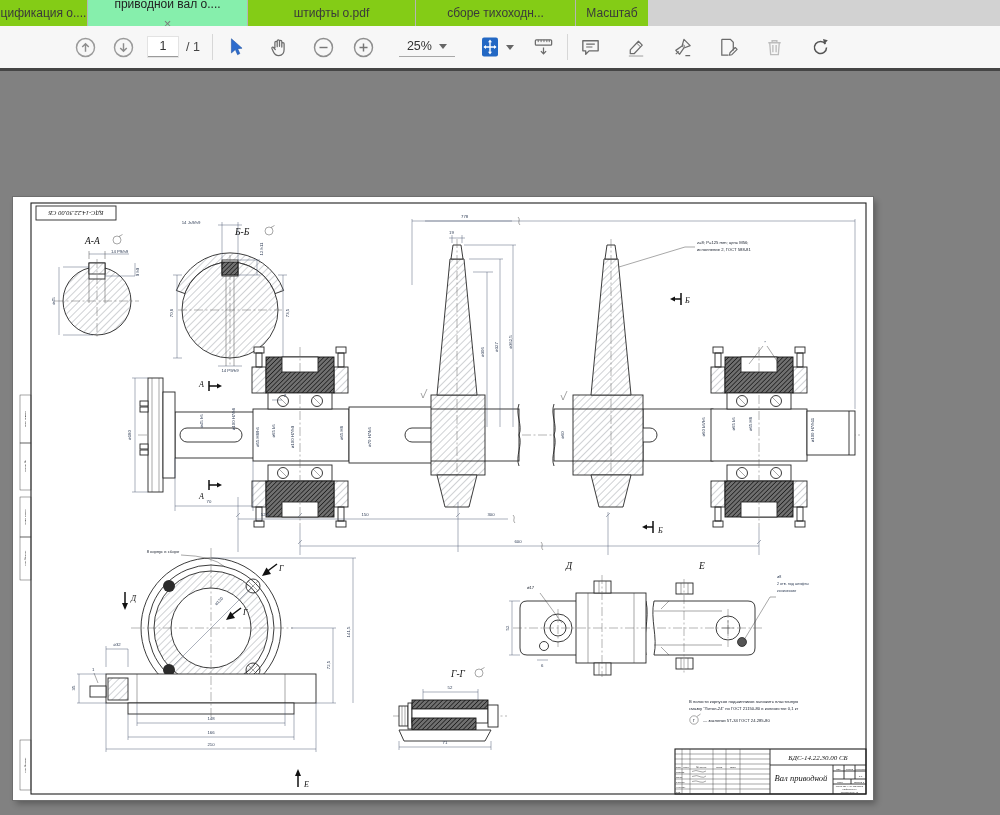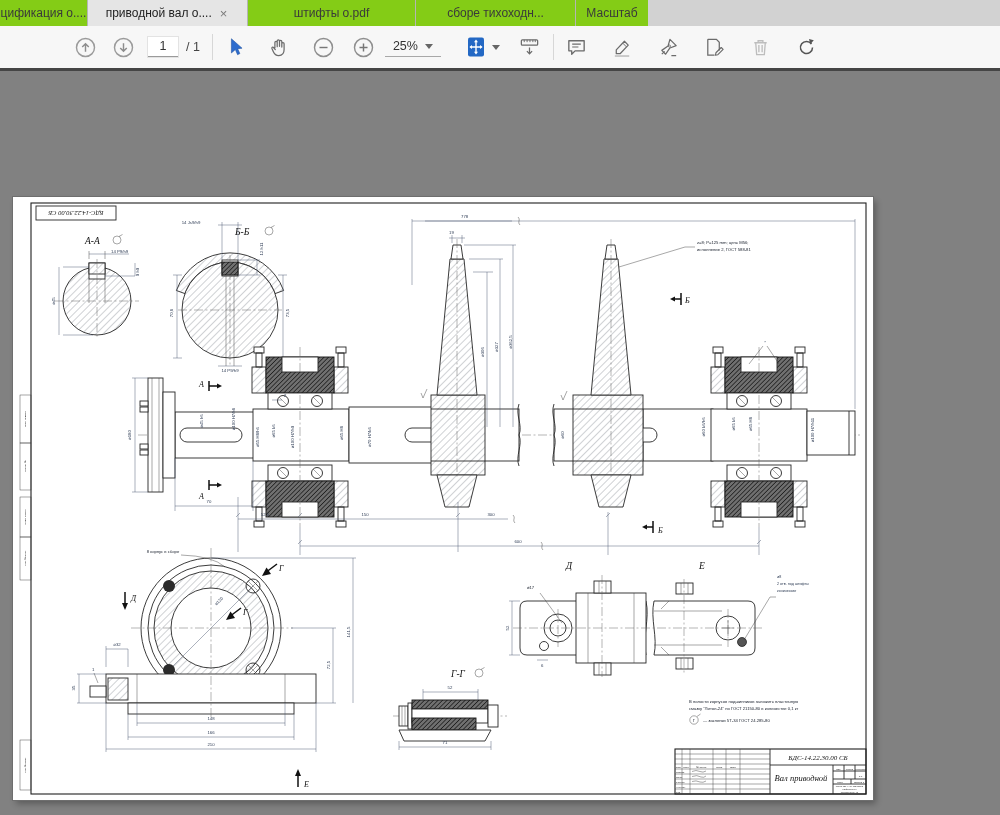--- a/index.html
+++ b/index.html
@@ -4,36 +4,36 @@
 <style>
   html,body{margin:0;padding:0;}
   body{width:1000px;height:815px;overflow:hidden;background:#808080;
        font-family:"Liberation Sans",sans-serif;position:relative;}
   
   .tabbar{position:absolute;top:0;left:0;width:1000px;height:26px;background:#d2d2d2;
           display:flex;z-index:5;}
   .tab{height:26px;display:flex;align-items:center;justify-content:center;gap:6px;
        background:#84cc16;border-right:1px solid #b5b5b5;box-sizing:border-box;
        font-size:12px;color:#3a3a3a;white-space:nowrap;overflow:hidden;cursor:default;}
-  .tab.active{background:#e5e5e5;color:#222;}
+  .tab.active{background:#86efac;color:#222;flex-direction:column;}
   .tab .close{color:#7a7a7a;font-size:13px;line-height:1;padding:0 2px;}
   
   .toolbar{position:absolute;top:26px;left:0;width:1000px;height:45px;background:#f7f7f7;
            border-bottom:3px solid #454545;box-sizing:border-box;display:flex;
            align-items:center;z-index:5;}
   .tb-btn{width:30px;height:30px;display:flex;align-items:center;justify-content:center;
           border-radius:3px;color:#666;}
   .tb-btn svg{display:block;}
   .sep{width:1px;height:26px;background:#d7d7d7;margin:0 8px;}
   .pagebox{width:30px;height:19px;border-bottom:1px solid #9a9a9a;background:#fff;
            box-shadow:0 0 0 1px #e3e3e3;text-align:center;font-size:12.5px;color:#333;
            line-height:19px;margin:0 8px 0 10px;}
   .pagetotal{font-size:12.5px;color:#444;margin-right:4px;}
   .zoomctl{display:flex;align-items:center;gap:7px;border-bottom:1px solid #a8a8a8;
-           padding:2px 8px 3px 8px;margin-left:6px;font-size:12.5px;color:#333;}
+           padding:2px 8px 3px 8px;margin-left:20px;font-size:12.5px;color:#333;}
   .caret{width:0;height:0;border-left:4px solid transparent;border-right:4px solid transparent;
          border-top:5px solid #666;}
   
   .content{position:absolute;top:71px;left:0;width:1000px;height:744px;background:#818181;}
   .sheet{position:absolute;top:197px;left:13px;width:860px;height:603px;background:#ffffff;
          box-shadow:0 0 0 1px #6e6e6e,3px 4px 6px rgba(0,0,0,.28);}
   
   .s{fill:none;stroke:#262626;stroke-width:.9;}
   .sf{fill:#fff;stroke:#262626;stroke-width:.9;}
   .sh{fill:url(#hl);stroke:#262626;stroke-width:.9;}

